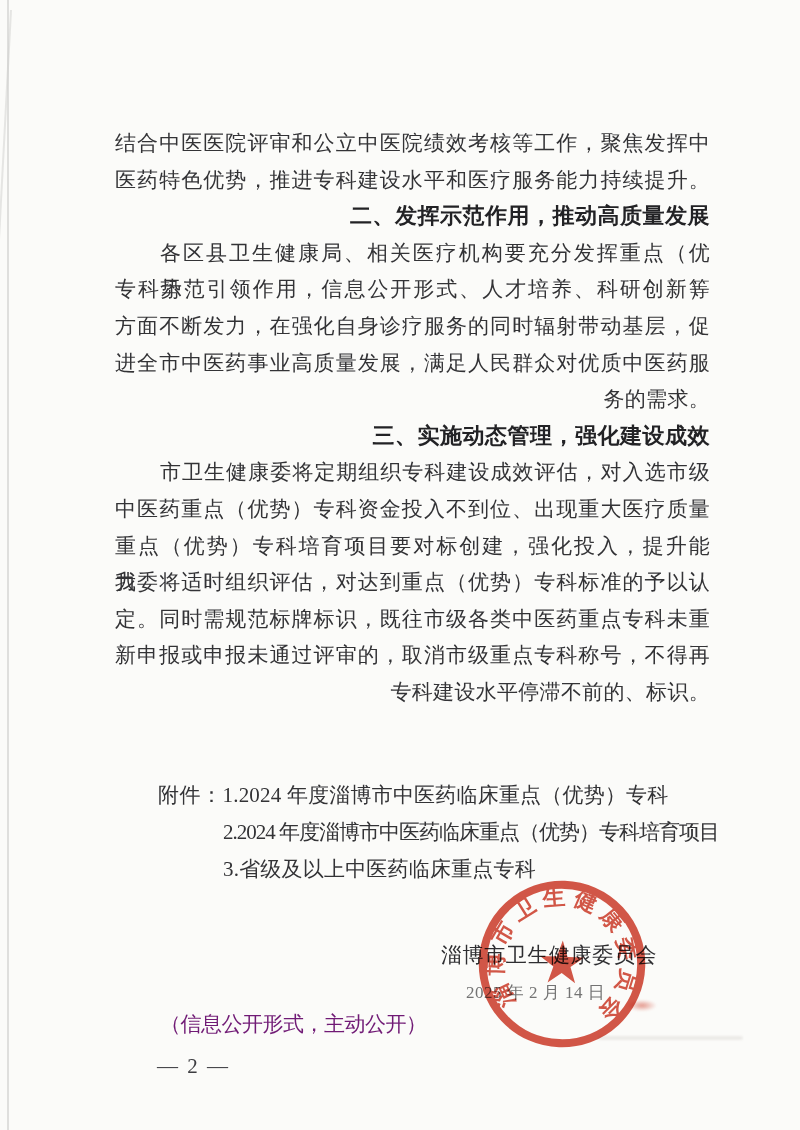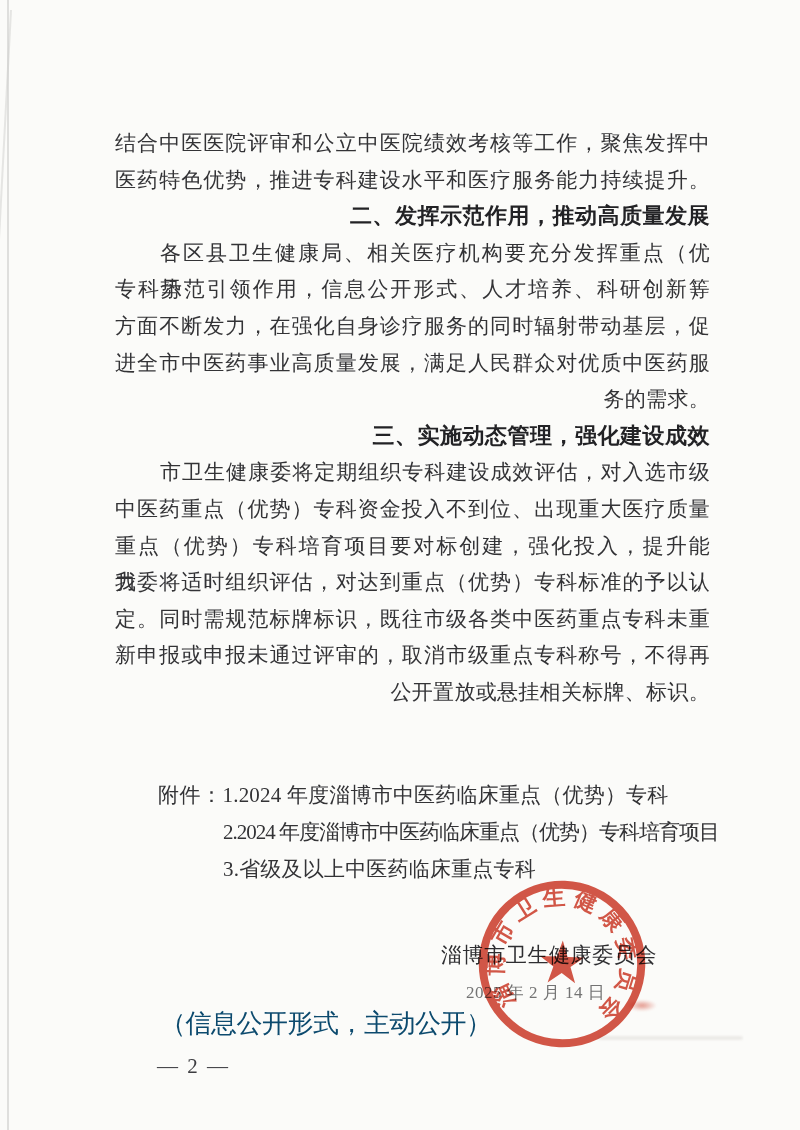--- a/index.html
+++ b/index.html
@@ -68,21 +68,21 @@
     position:absolute;left:472px;top:874px;width:180px;height:180px;
     opacity:.88;mix-blend-mode:multiply;transform:rotate(2deg);
   }
   .seal text{
     font-family:"Liberation Serif","DejaVu Serif",serif;
     font-size:25px;letter-spacing:7px;font-weight:bold;
   }
   
   .publicity-note{
     position:absolute;left:160px;top:1009px;
-    font-size:26px;line-height:30px;letter-spacing:-.5px;color:#0c4a6e;white-space:nowrap;
+    font-size:21px;line-height:30px;letter-spacing:-.5px;color:#701a75;white-space:nowrap;
   }
   .page-number{
     position:absolute;left:157px;top:1051px;
     font-size:21px;line-height:30px;letter-spacing:2px;color:#3c3c40;white-space:nowrap;
   }
 </style>
 </head>
 <body>
 
 <div>
@@ -101,21 +101,21 @@
     <div class="line just">方面不断发力，在强化自身诊疗服务的同时辐射带动基层，促</div>
     <div class="line just">进全市中医药事业高质量发展，满足人民群众对优质中医药服</div>
     <div class="line">务的需求。</div>
     <div class="line heading">三、实施动态管理，强化建设成效</div>
     <div class="line just indent">市卫生健康委将定期组织专科建设成效评估，对入选市级</div>
     <div class="line just">中医药重点（优势）专科资金投入不到位、出现重大医疗质量</div>
     <div class="line just">重点（优势）专科培育项目要对标创建，强化投入，提升能力，</div>
     <div class="line just">我委将适时组织评估，对达到重点（优势）专科标准的予以认</div>
     <div class="line just">定。同时需规范标牌标识，既往市级各类中医药重点专科未重</div>
     <div class="line just">新申报或申报未通过评审的，取消市级重点专科称号，不得再</div>
-    <div class="line">公开置放或悬挂相关标牌、标识。</div>
+    <div class="line">专科建设水平停滞不前的、标识。</div>
   </div>
 
   <div class="attachments">
     <div class="att-row"><span class="att-label">附件：</span><span class="att-item">1.2024 年度淄博市中医药临床重点（优势）专科</span></div>
     <div class="att-row att-cont"><span class="att-item att-condensed">2.2024 年度淄博市中医药临床重点（优势）专科培育项目</span></div>
     <div class="att-row att-cont"><span class="att-item">3.省级及以上中医药临床重点专科</span></div>
   </div>
 
   <div class="sig-org">淄博市卫生健康委员会</div>
   <div class="sig-date">2025 年 2 月 14 日</div>

